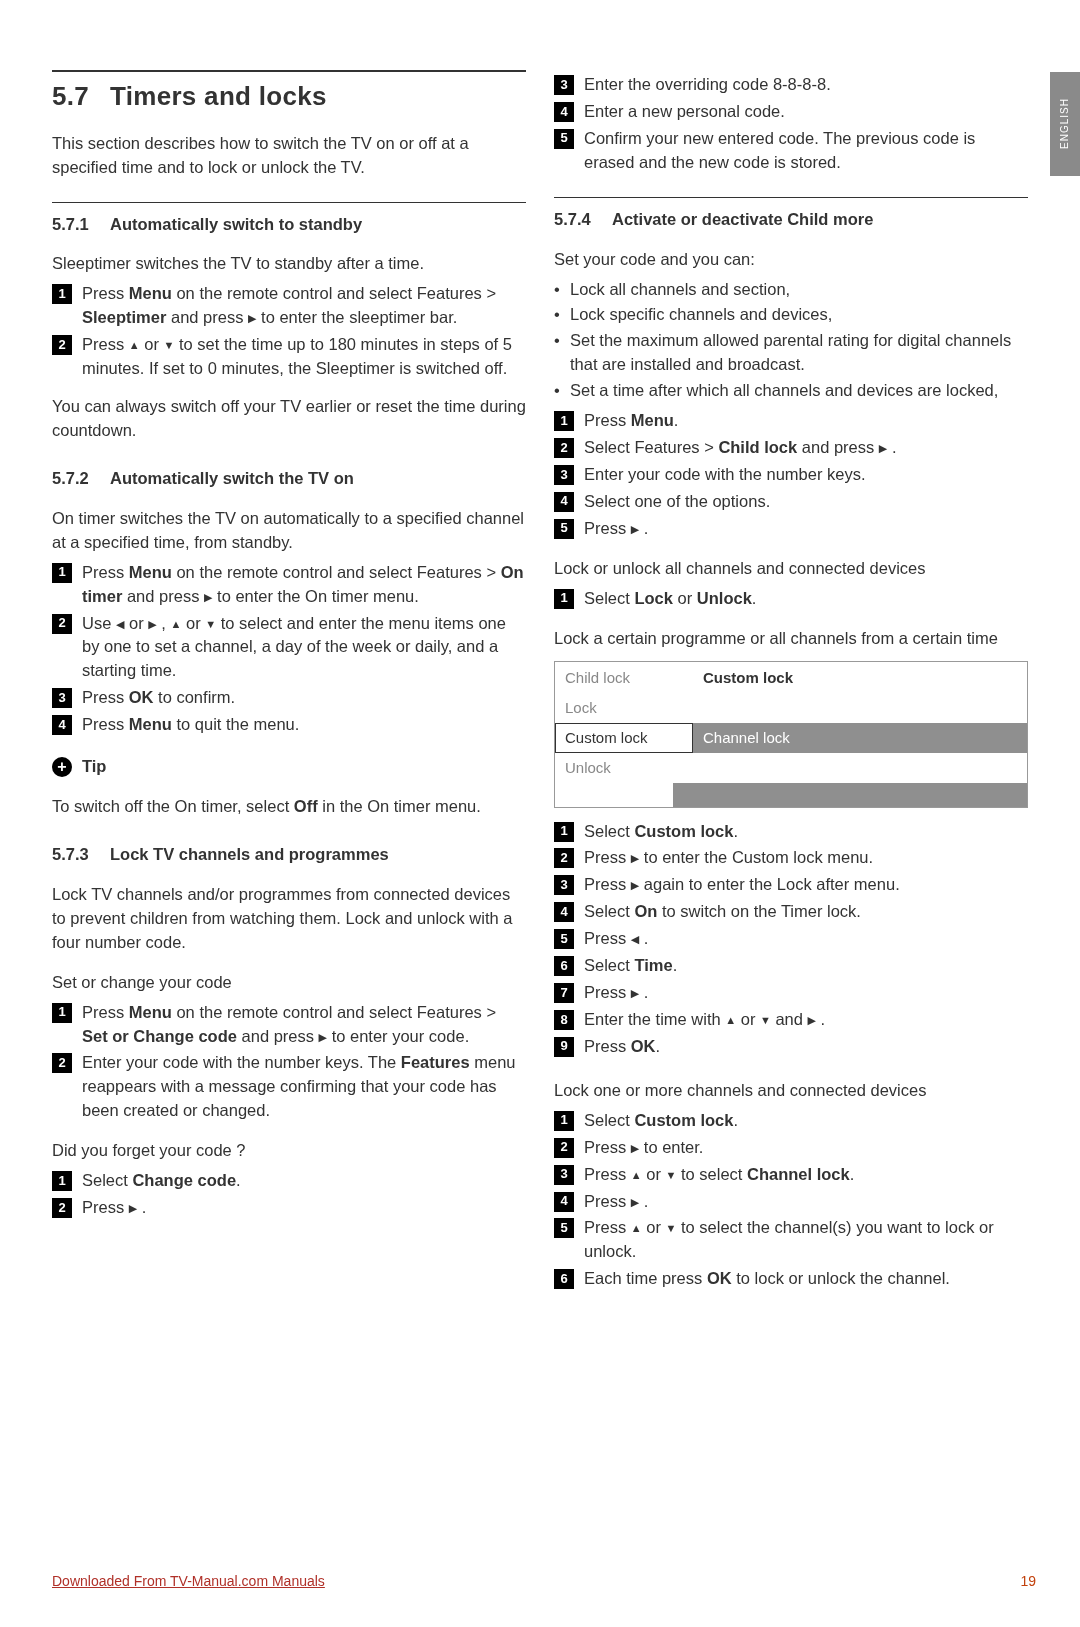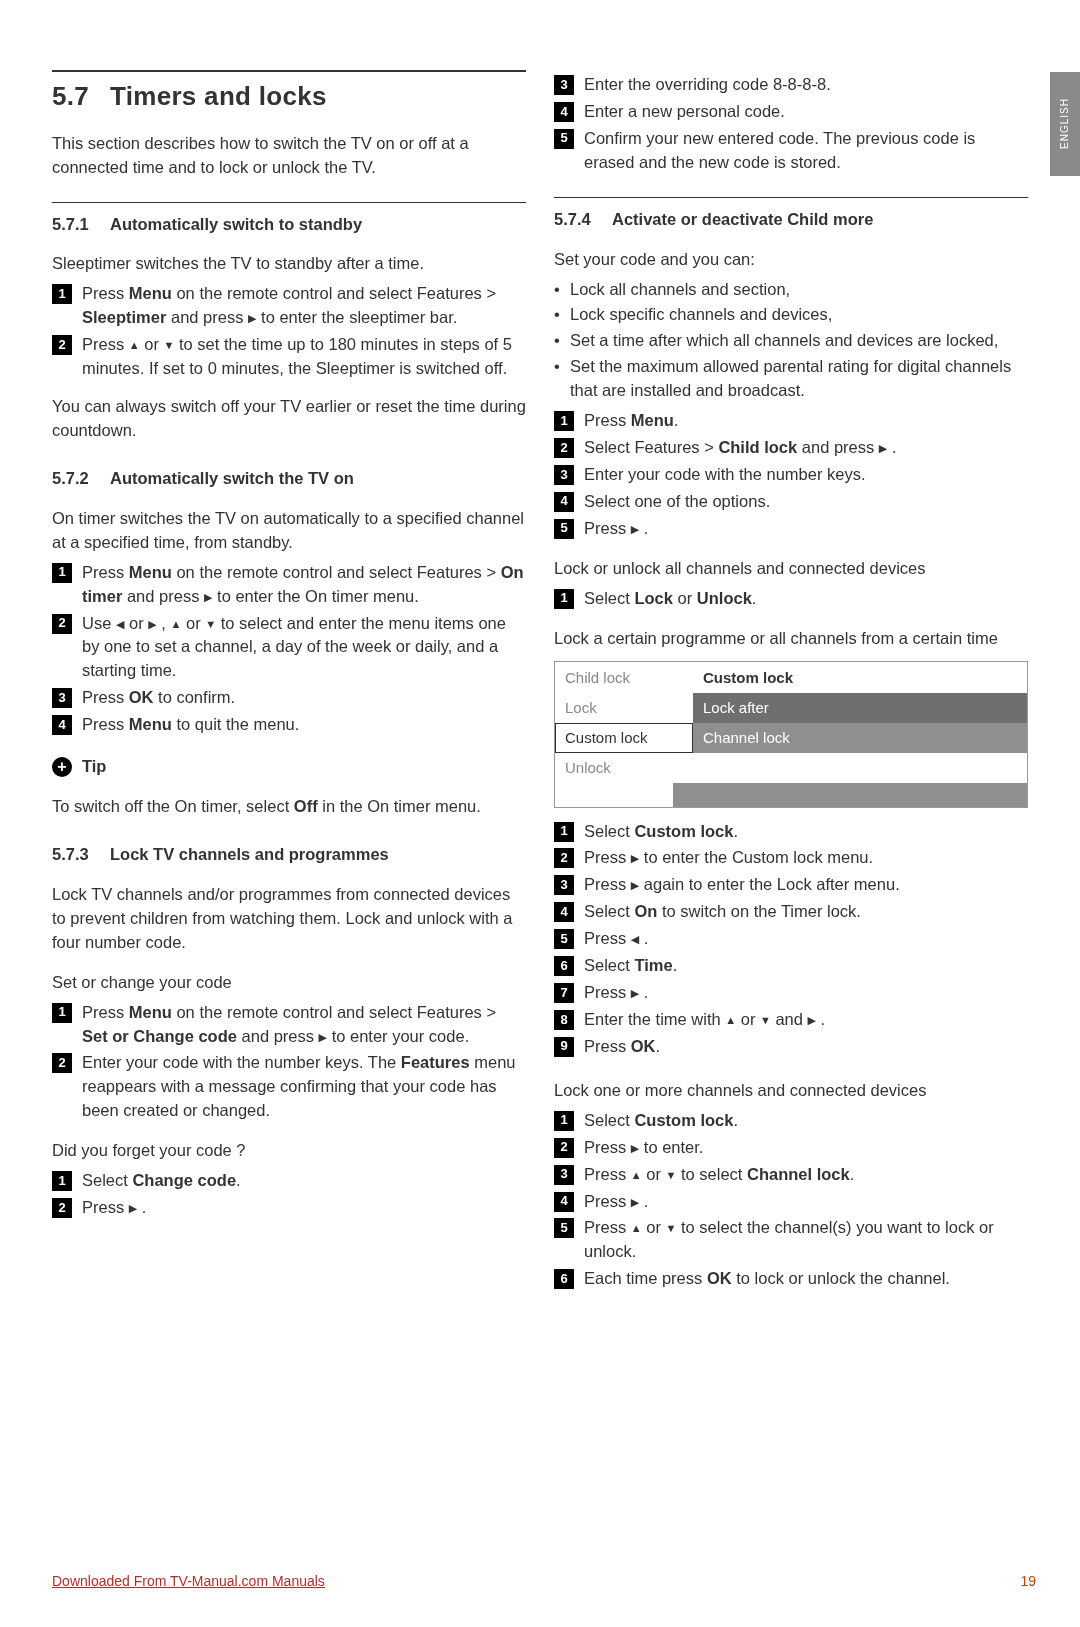--- a/index.html
+++ b/index.html
@@ -47,21 +47,21 @@
 <div class="page">
   <div class="tab">ENGLISH</div>
 
   <div class="cols">
 
     <div class="col">
       <hr class="rule">
       <h2>
         <span class="secnum">5.7</span><span>Timers and locks</span>
       </h2>
-      <p class="intro">This section describes how to switch the TV on or off at a connected time and to lock or unlock the TV.</p>
+      <p class="intro">This section describes how to switch the TV on or off at a specified time and to lock or unlock the TV.</p>
 
       <hr class="thin">
       <p class="sub"><span class="subnum">5.7.1</span><span>Automatically switch to standby</span></p>
       <p>Sleeptimer switches the TV to standby after a time.</p>
       <div id="s571steps">
           <div class="step">
             <span class="badge">1</span>
             <span class="step-body">Press <b>Menu</b> on the remote control and select Features &gt; <b>Sleeptimer</b> and press <span class="arrow">▶</span> to enter the sleeptimer bar.</span>
           </div>
           <div class="step">
@@ -141,22 +141,22 @@
             <span class="step-body">Confirm your new entered code. The previous code is erased and the new code is stored.</span>
           </div>
         </div>
 
       <hr class="thin" style="margin-top:22px">
       <p class="sub"><span class="subnum">5.7.4</span><span>Activate or deactivate Child more</span></p>
       <p>Set your code and you can:</p>
       <ul class="bul" id="s574bul">
           <li>Lock all channels and section,</li>
           <li>Lock specific channels and devices,</li>
+          <li>Set the maximum allowed parental rating for digital channels that are installed and broadcast.</li>
           <li>Set a time after which all channels and devices are locked,</li>
-          <li>Set the maximum allowed parental rating for digital channels that are installed and broadcast.</li>
         </ul>
       <div id="s574steps">
           <div class="step">
             <span class="badge">1</span>
             <span class="step-body">Press <b>Menu</b>.</span>
           </div>
           <div class="step">
             <span class="badge">2</span>
             <span class="step-body">Select Features &gt; <b>Child lock</b> and press <span class="arrow">▶</span> .</span>
           </div>
@@ -185,21 +185,20 @@
       <p style="margin-top:16px;font-weight:400">Lock a certain programme or all channels from a certain time</p>
 
       <div class="menuimg">
         <div class="mhead">
           <div class="ml">Child lock</div>
           <div class="mr">Custom lock</div>
         </div>
         <div id="menurows">
             <div class="row">
               <div class="lcell">Lock</div>
-              <div class="rcell hi">Lock after</div>
             </div>
             <div class="row">
               <div class="lcell boxed">Custom lock</div>
               <div class="rcell">Channel lock</div>
             </div>
             <div class="row">
               <div class="lcell">Unlock</div>
             </div>
           </div>
         <div class="blankrow">

